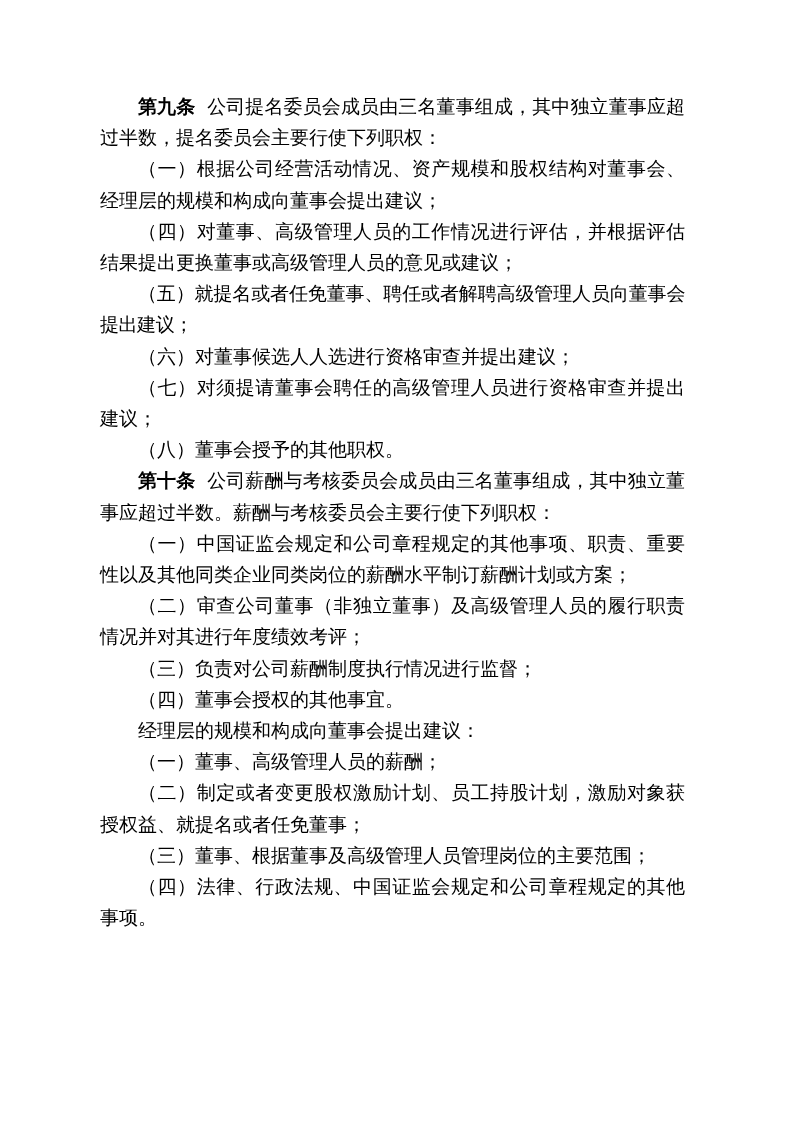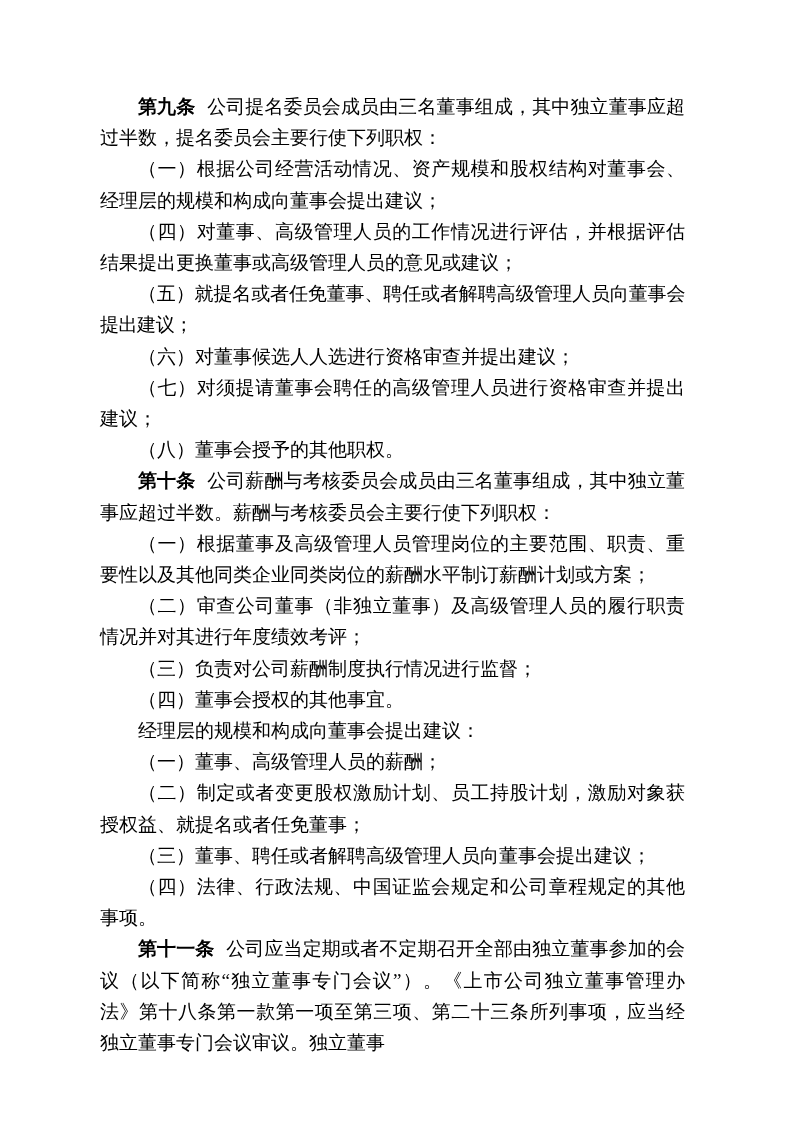--- a/index.html
+++ b/index.html
@@ -41,24 +41,23 @@
 <div class="page">
   <div class="doc-body" id="doc-body">
       <p class="para"><b class="art">第九条</b><span>公司提名委员会成员由三名董事组成，其中独立董事应超过半数，提名委员会主要行使下列职权：</span></p>
       <p class="para"><span>（一）根据公司经营活动情况、资产规模和股权结构对董事会、经理层的规模和构成向董事会提出建议；</span></p>
       <p class="para"><span>（四）对董事、高级管理人员的工作情况进行评估，并根据评估结果提出更换董事或高级管理人员的意见或建议；</span></p>
       <p class="para" style="letter-spacing: -0.45px;"><span>（五）就提名或者任免董事、聘任或者解聘高级管理人员向董事会提出建议；</span></p>
       <p class="para"><span>（六）对董事候选人人选进行资格审查并提出建议；</span></p>
       <p class="para"><span>（七）对须提请董事会聘任的高级管理人员进行资格审查并提出建议；</span></p>
       <p class="para"><span>（八）董事会授予的其他职权。</span></p>
       <p class="para"><b class="art">第十条</b><span>公司薪酬与考核委员会成员由三名董事组成，其中独立董事应超过半数。薪酬与考核委员会主要行使下列职权：</span></p>
-      <p class="para"><span>（一）根据董事及高级管理人员管理岗位的主要范围、职责、重要性以及其他同类企业同类岗位的薪酬水平制订薪酬计划或方案；</span></p>
+      <p class="para"><span>（一）中国证监会规定和公司章程规定的其他事项、职责、重要性以及其他同类企业同类岗位的薪酬水平制订薪酬计划或方案；</span></p>
       <p class="para"><span>（二）审查公司董事（非独立董事）及高级管理人员的履行职责情况并对其进行年度绩效考评；</span></p>
       <p class="para"><span>（三）负责对公司薪酬制度执行情况进行监督；</span></p>
       <p class="para"><span>（四）董事会授权的其他事宜。</span></p>
       <p class="para"><span>经理层的规模和构成向董事会提出建议：</span></p>
       <p class="para"><span>（一）董事、高级管理人员的薪酬；</span></p>
       <p class="para"><span>（二）制定或者变更股权激励计划、员工持股计划，激励对象获授权益、就提名或者任免董事；</span></p>
-      <p class="para"><span>（三）董事、聘任或者解聘高级管理人员向董事会提出建议；</span></p>
+      <p class="para"><span>（三）董事、根据董事及高级管理人员管理岗位的主要范围；</span></p>
       <p class="para"><span>（四）法律、行政法规、中国证监会规定和公司章程规定的其他事项。</span></p>
-      <p class="para"><b class="art">第十一条</b><span>公司应当定期或者不定期召开全部由独立董事参加的会议（以下简称“独立董事专门会议”）。《上市公司独立董事管理办法》第十八条第一款第一项至第三项、第二十三条所列事项，应当经独立董事专门会议审议。独立董事</span></p>
     </div>
 </div>
 
 </body></html>

